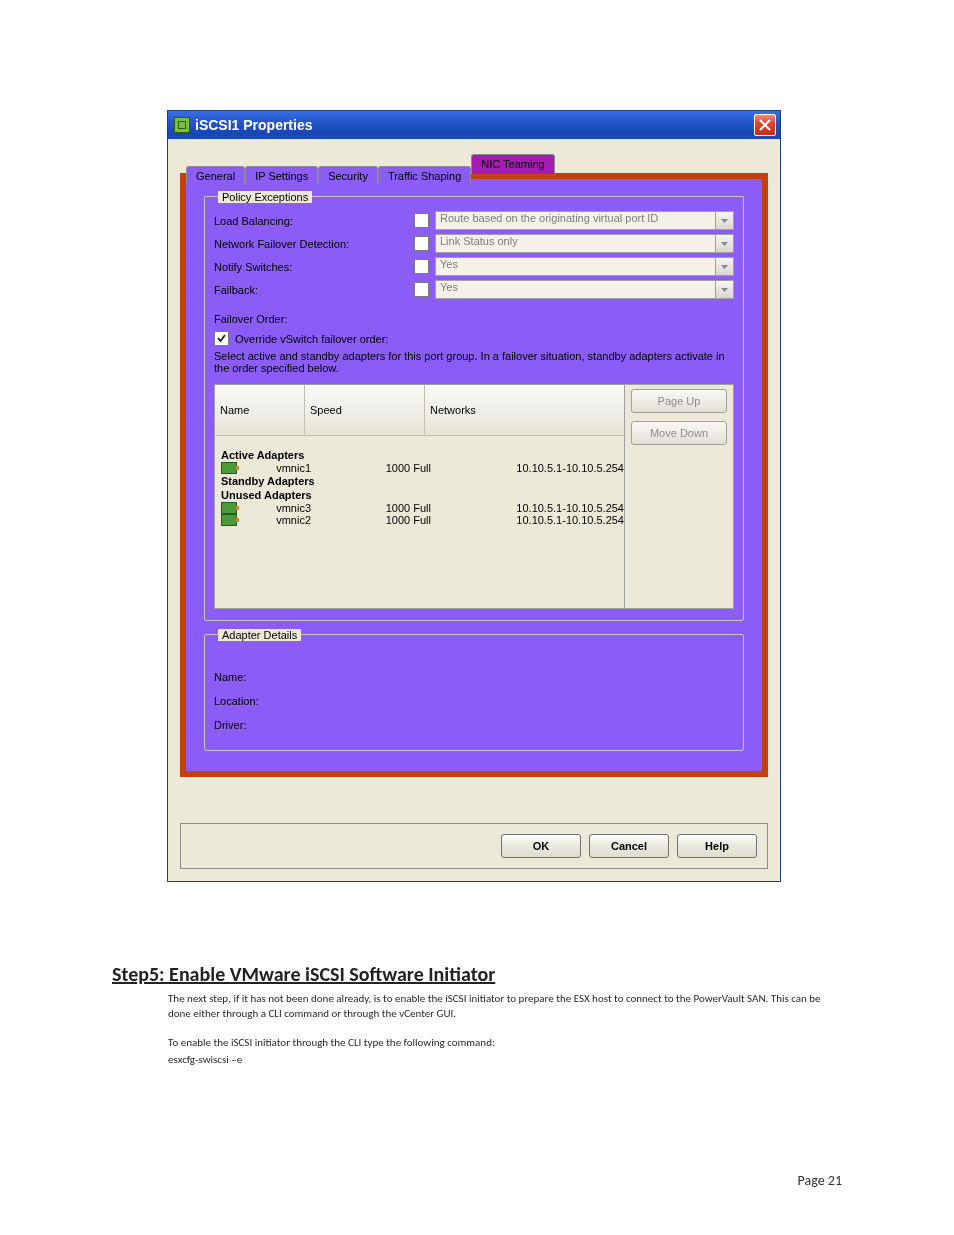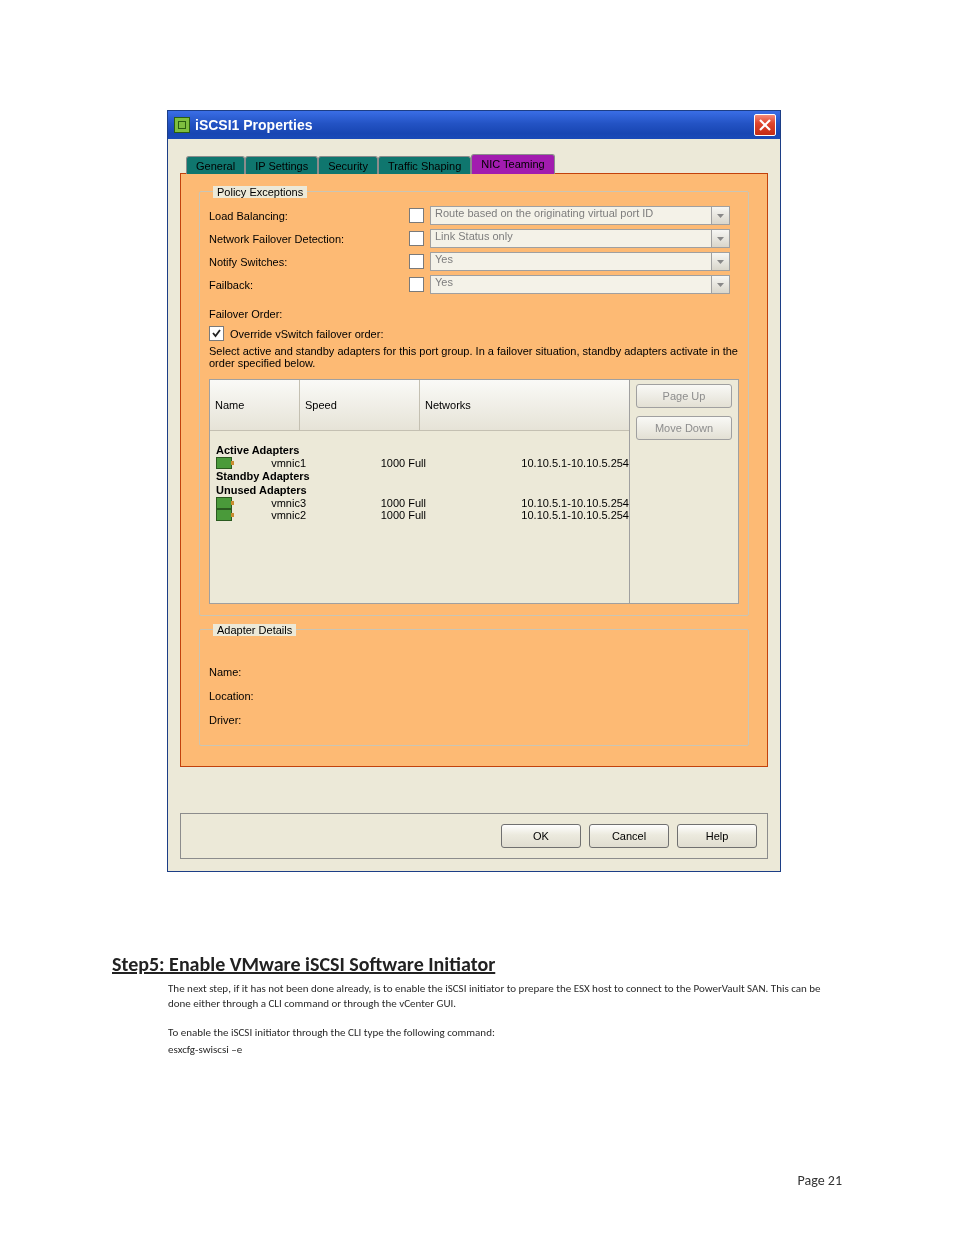--- a/index.html
+++ b/index.html
@@ -77,37 +77,37 @@
     display: flex;
     align-items: flex-end;
     margin-left: 6px;
     position: relative;
     z-index: 2;
   }
   .tab {
     padding: 3px 9px 2px 9px;
     border: 1px solid #8c8c8c;
     border-bottom: none;
-    background: #0f766e;
+    background: #8b5cf6;
     margin-right: 0;
     border-top-left-radius: 3px;
     border-top-right-radius: 3px;
     position: relative;
-    top: 1px;
+    top: 11px;
   }
   .tab.inactive { margin-top: 2px; }
   .tab.active {
     background: #a21caf;
     padding-bottom: 4px;
     top: 1px;
     z-index: 3;
   }
   .tab-panel {
-    border: 1px solid #c2410c;
-    background: #fdba74;
+    border: 6px solid #c2410c;
+    background: #8b5cf6;
     padding: 10px 18px 14px 18px;
     position: relative;
     margin-top: 0;
   }
   .group-container {
     position: relative;
     padding: 2px 10px 12px 10px;
     margin-bottom: 6px;
   }
   .group-container .gbox {
@@ -265,20 +265,21 @@
     gap:8px;
   }
   .btn{
     width:78px;
     height:22px;
     border:1px solid #707070;
     background: linear-gradient(to bottom,#fefefe,#eceade 45%,#e0ddd0);
     border-radius:3px;
     display:flex; align-items:center; justify-content:center;
     font-size:11px;
+    font-weight:bold;
   }
 
   
   .doc-section{
     margin-top: 80px;
     font-family: Calibri, "Segoe UI", Arial, sans-serif;
   }
   .doc-h2{
     font-size: 20px;
     font-weight: bold;

